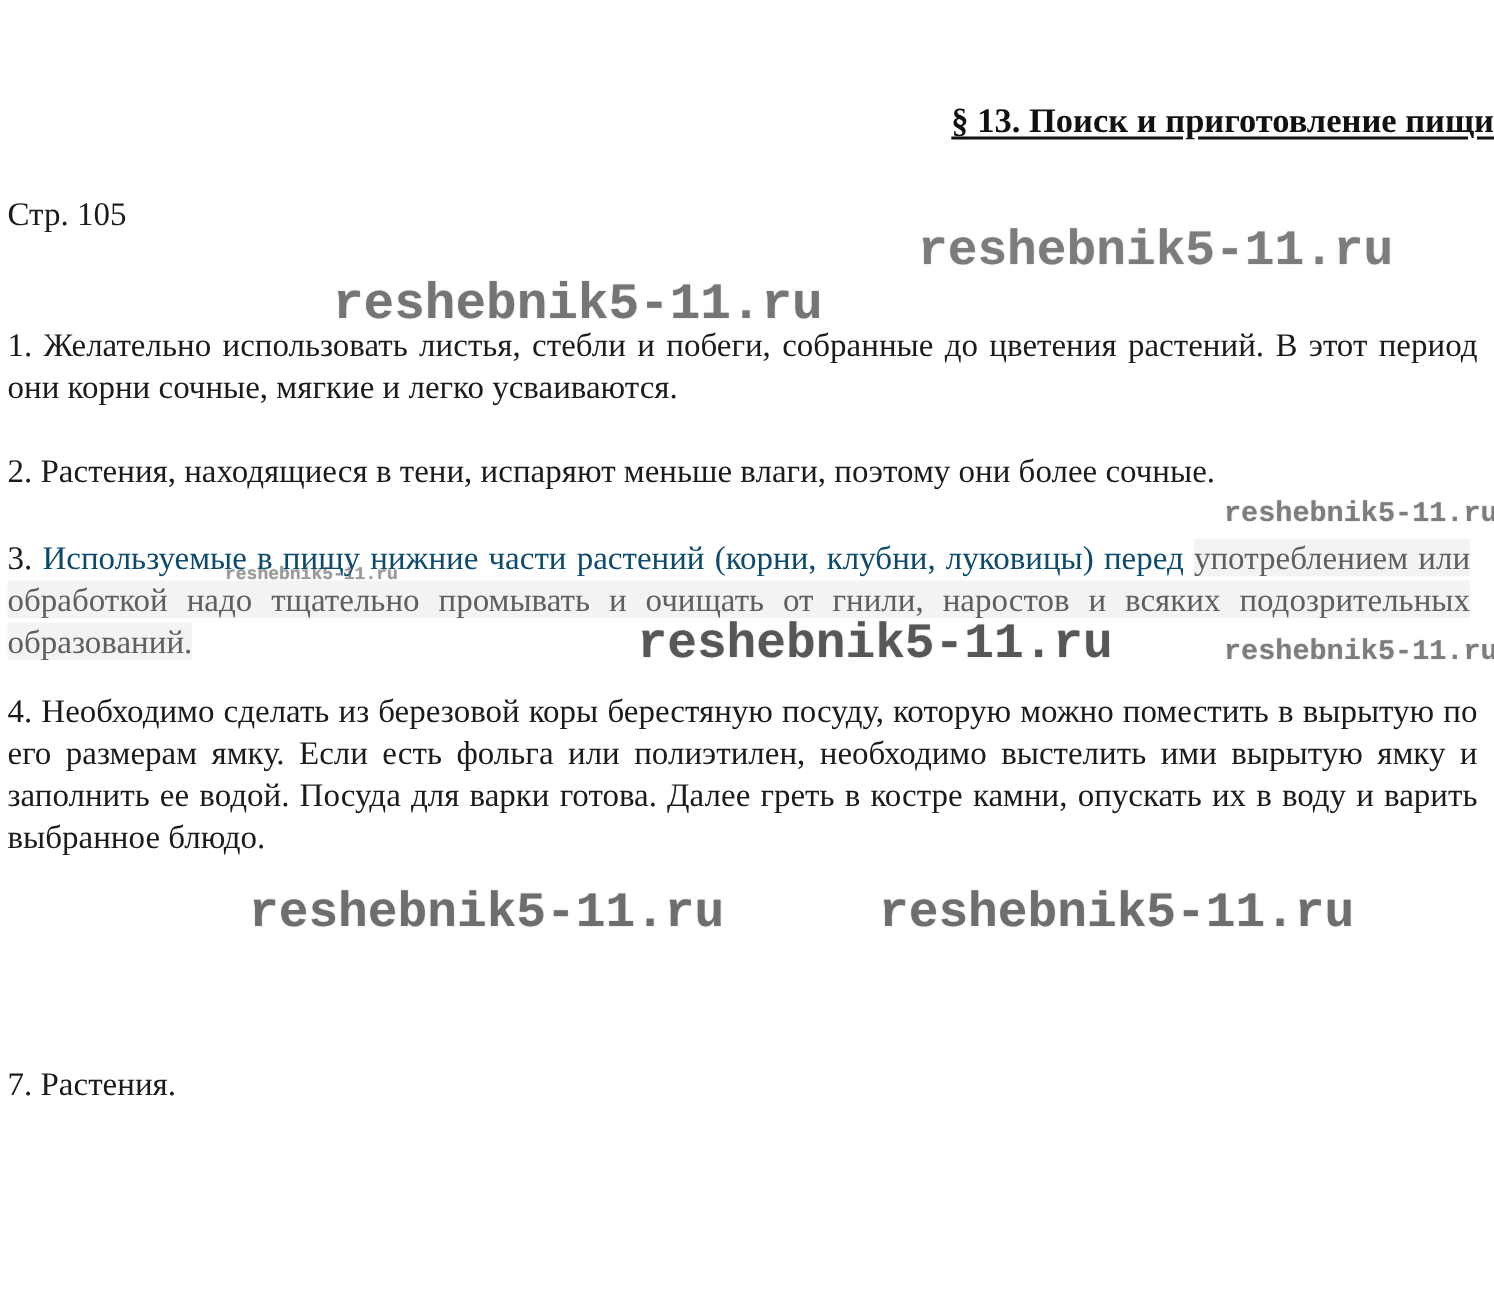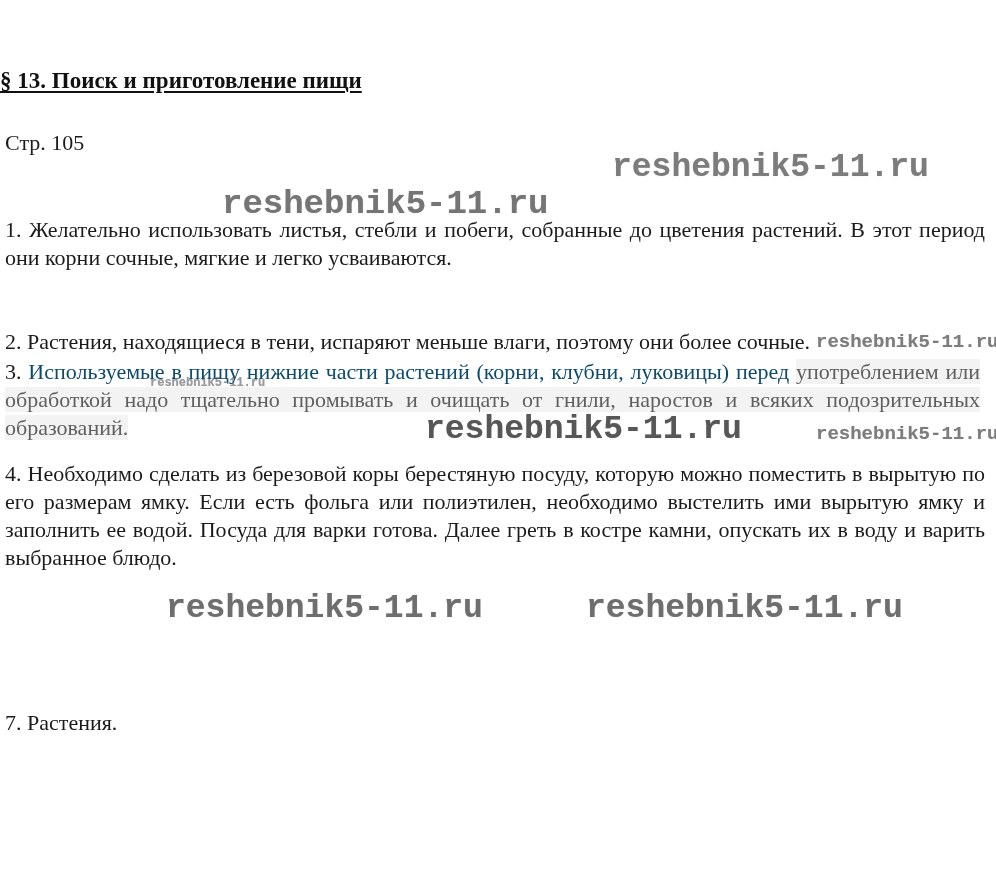--- a/index.html
+++ b/index.html
@@ -14,21 +14,21 @@
     background: #ffffff;
     overflow: hidden;
     font-family: "Liberation Serif", serif;
     color: #1b1b1b;
   }
   .doc-title {
     position: absolute;
     top: 66px;
     left: 0;
     width: 100%;
-    text-align: left;
+    text-align: right;
     font-size: 23px;
     font-weight: bold;
     line-height: 30px;
     color: #111111;
   }
   .doc-title .title-text {
     text-decoration: underline;
     text-decoration-thickness: 2px;
     text-underline-offset: 3px;
   }
@@ -49,21 +49,21 @@
   .answer {
     position: absolute;
     left: 5px;
     width: 980px;
     font-size: 22px;
     line-height: 28px;
     text-align: justify;
     color: #1b1b1b;
   }
   .answer-1 { top: 216px; }
-  .answer-2 { top: 300px; margin-top: 28px; }
+  .answer-2 { top: 300px; }
   .answer-3 { top: 358px; width: 975px; }
   .answer-4 { top: 460px; }
   .answer-5 { top: 629px; }
   .answer-7 { top: 709px; }
   .faded {
     color: #5f5f5f;
     background: #f3f3f3;
   }
   .answer-3 .seg-main { color: #0c4a6e; }
   .wm {

